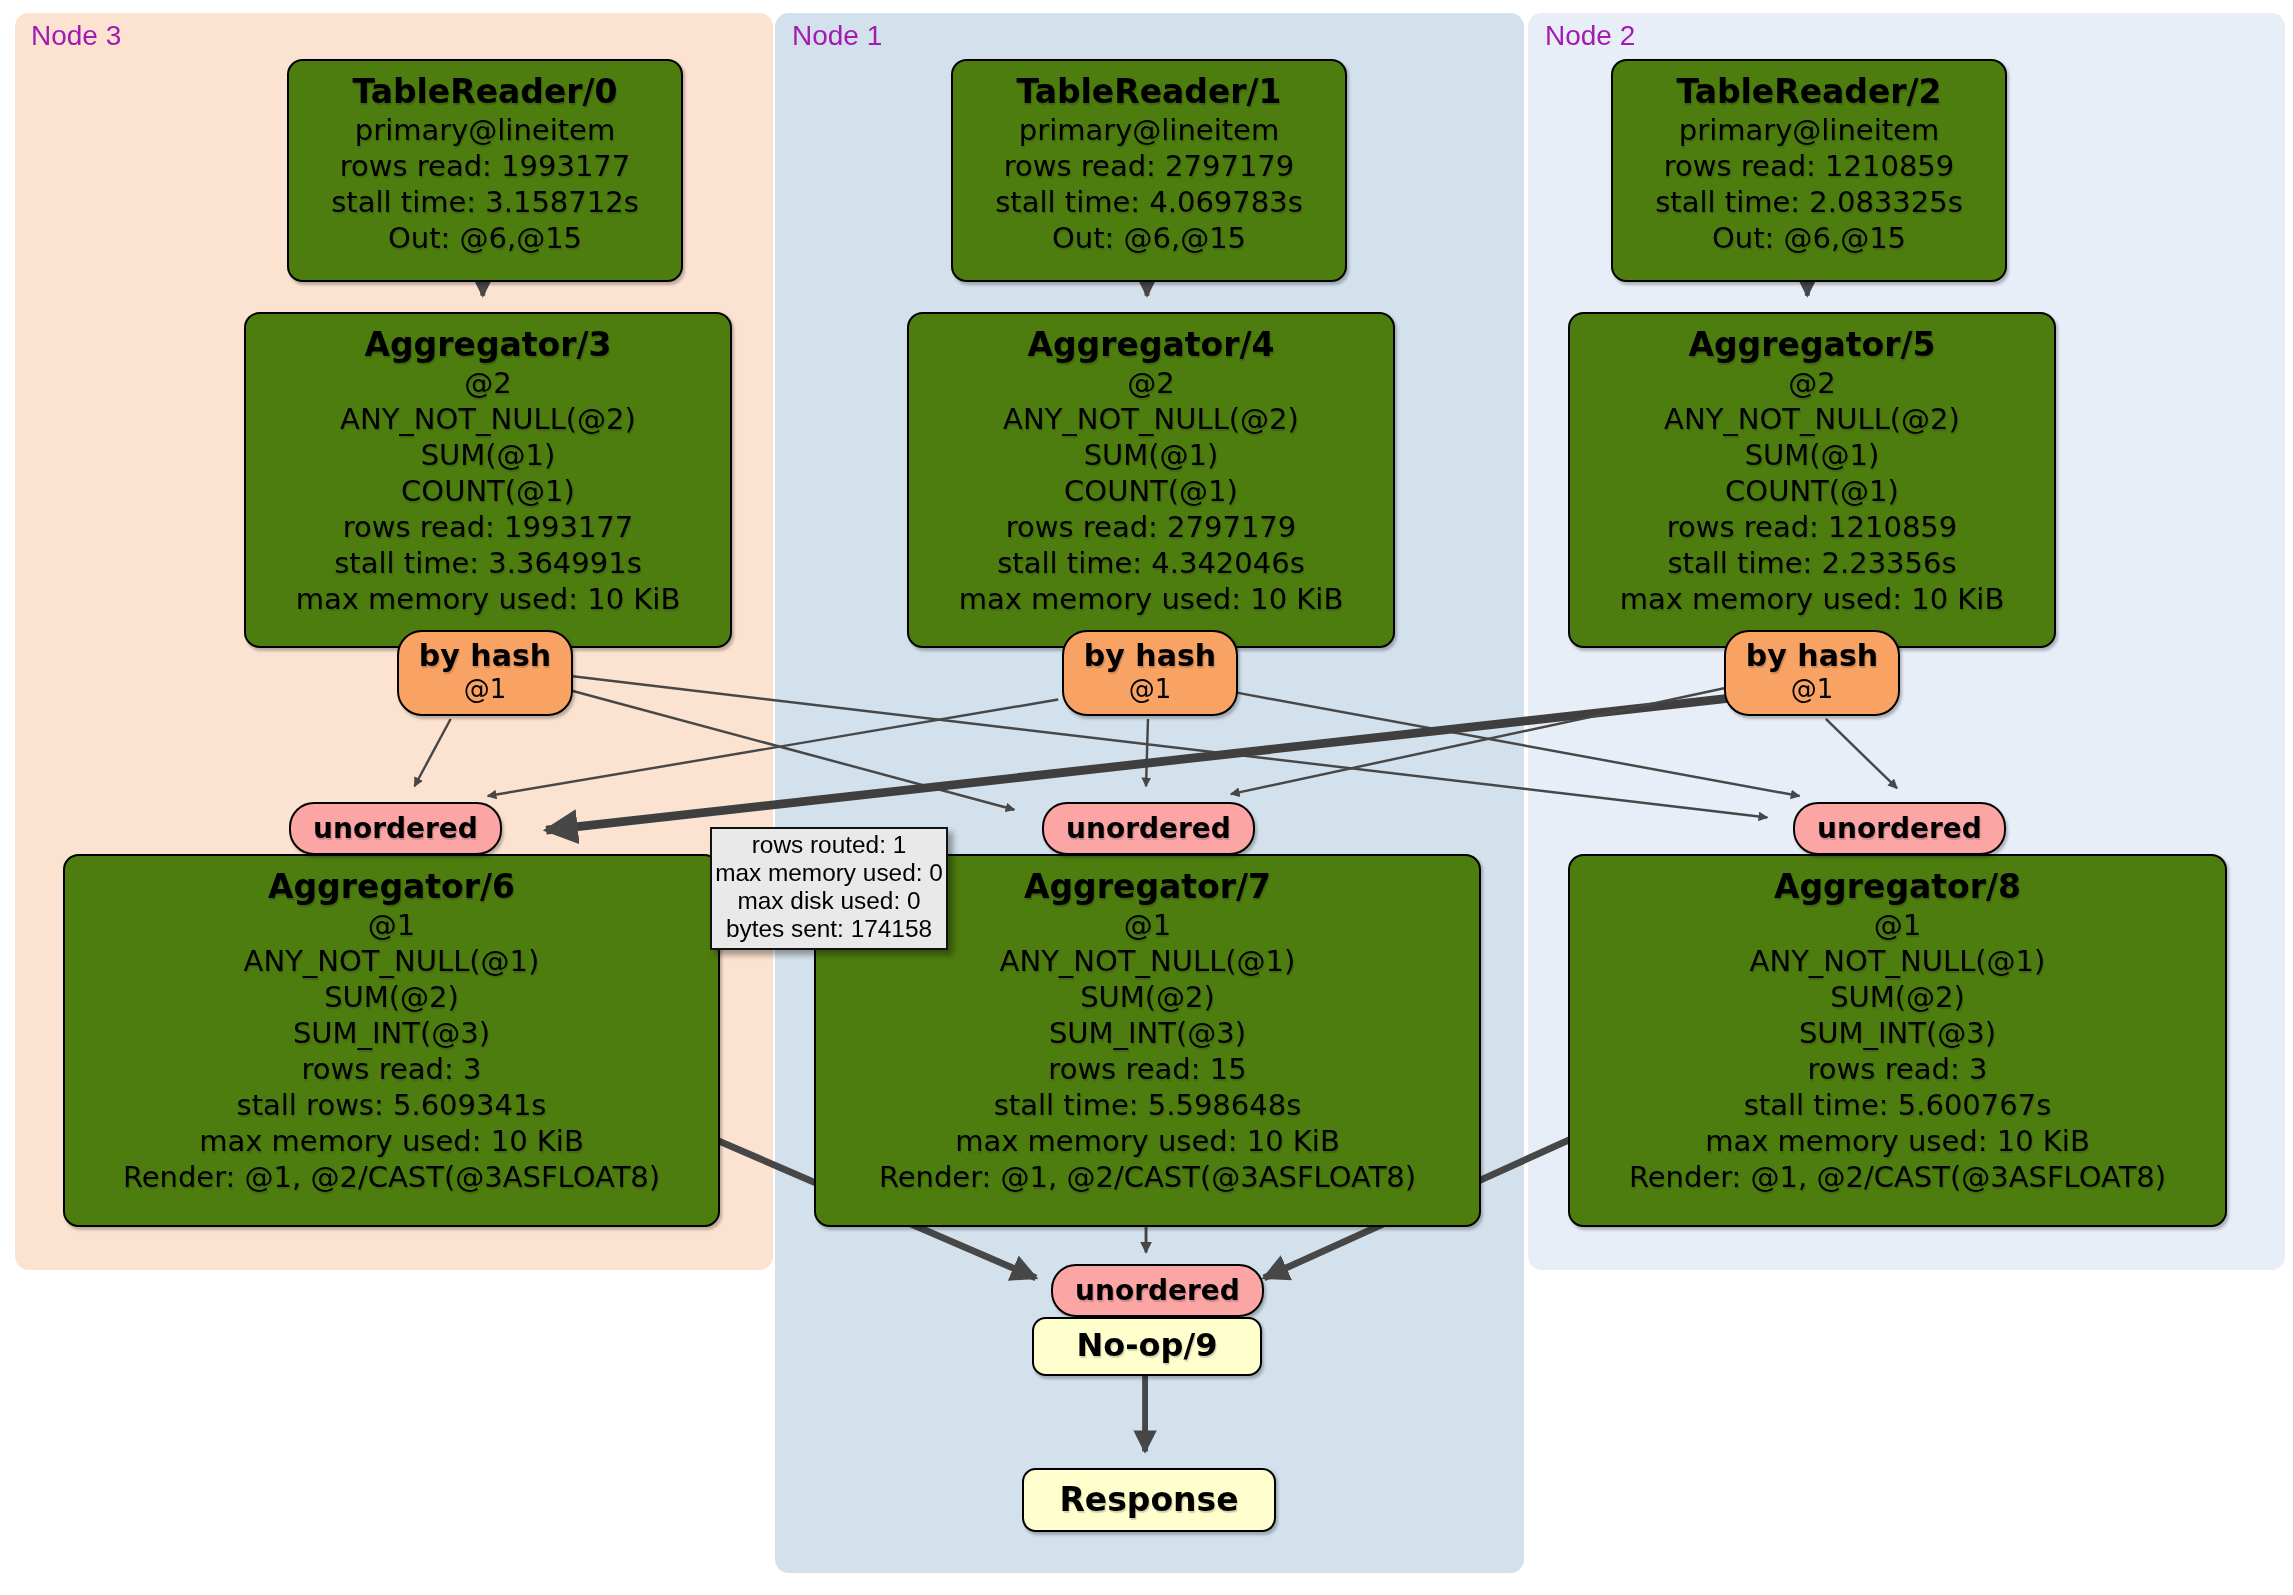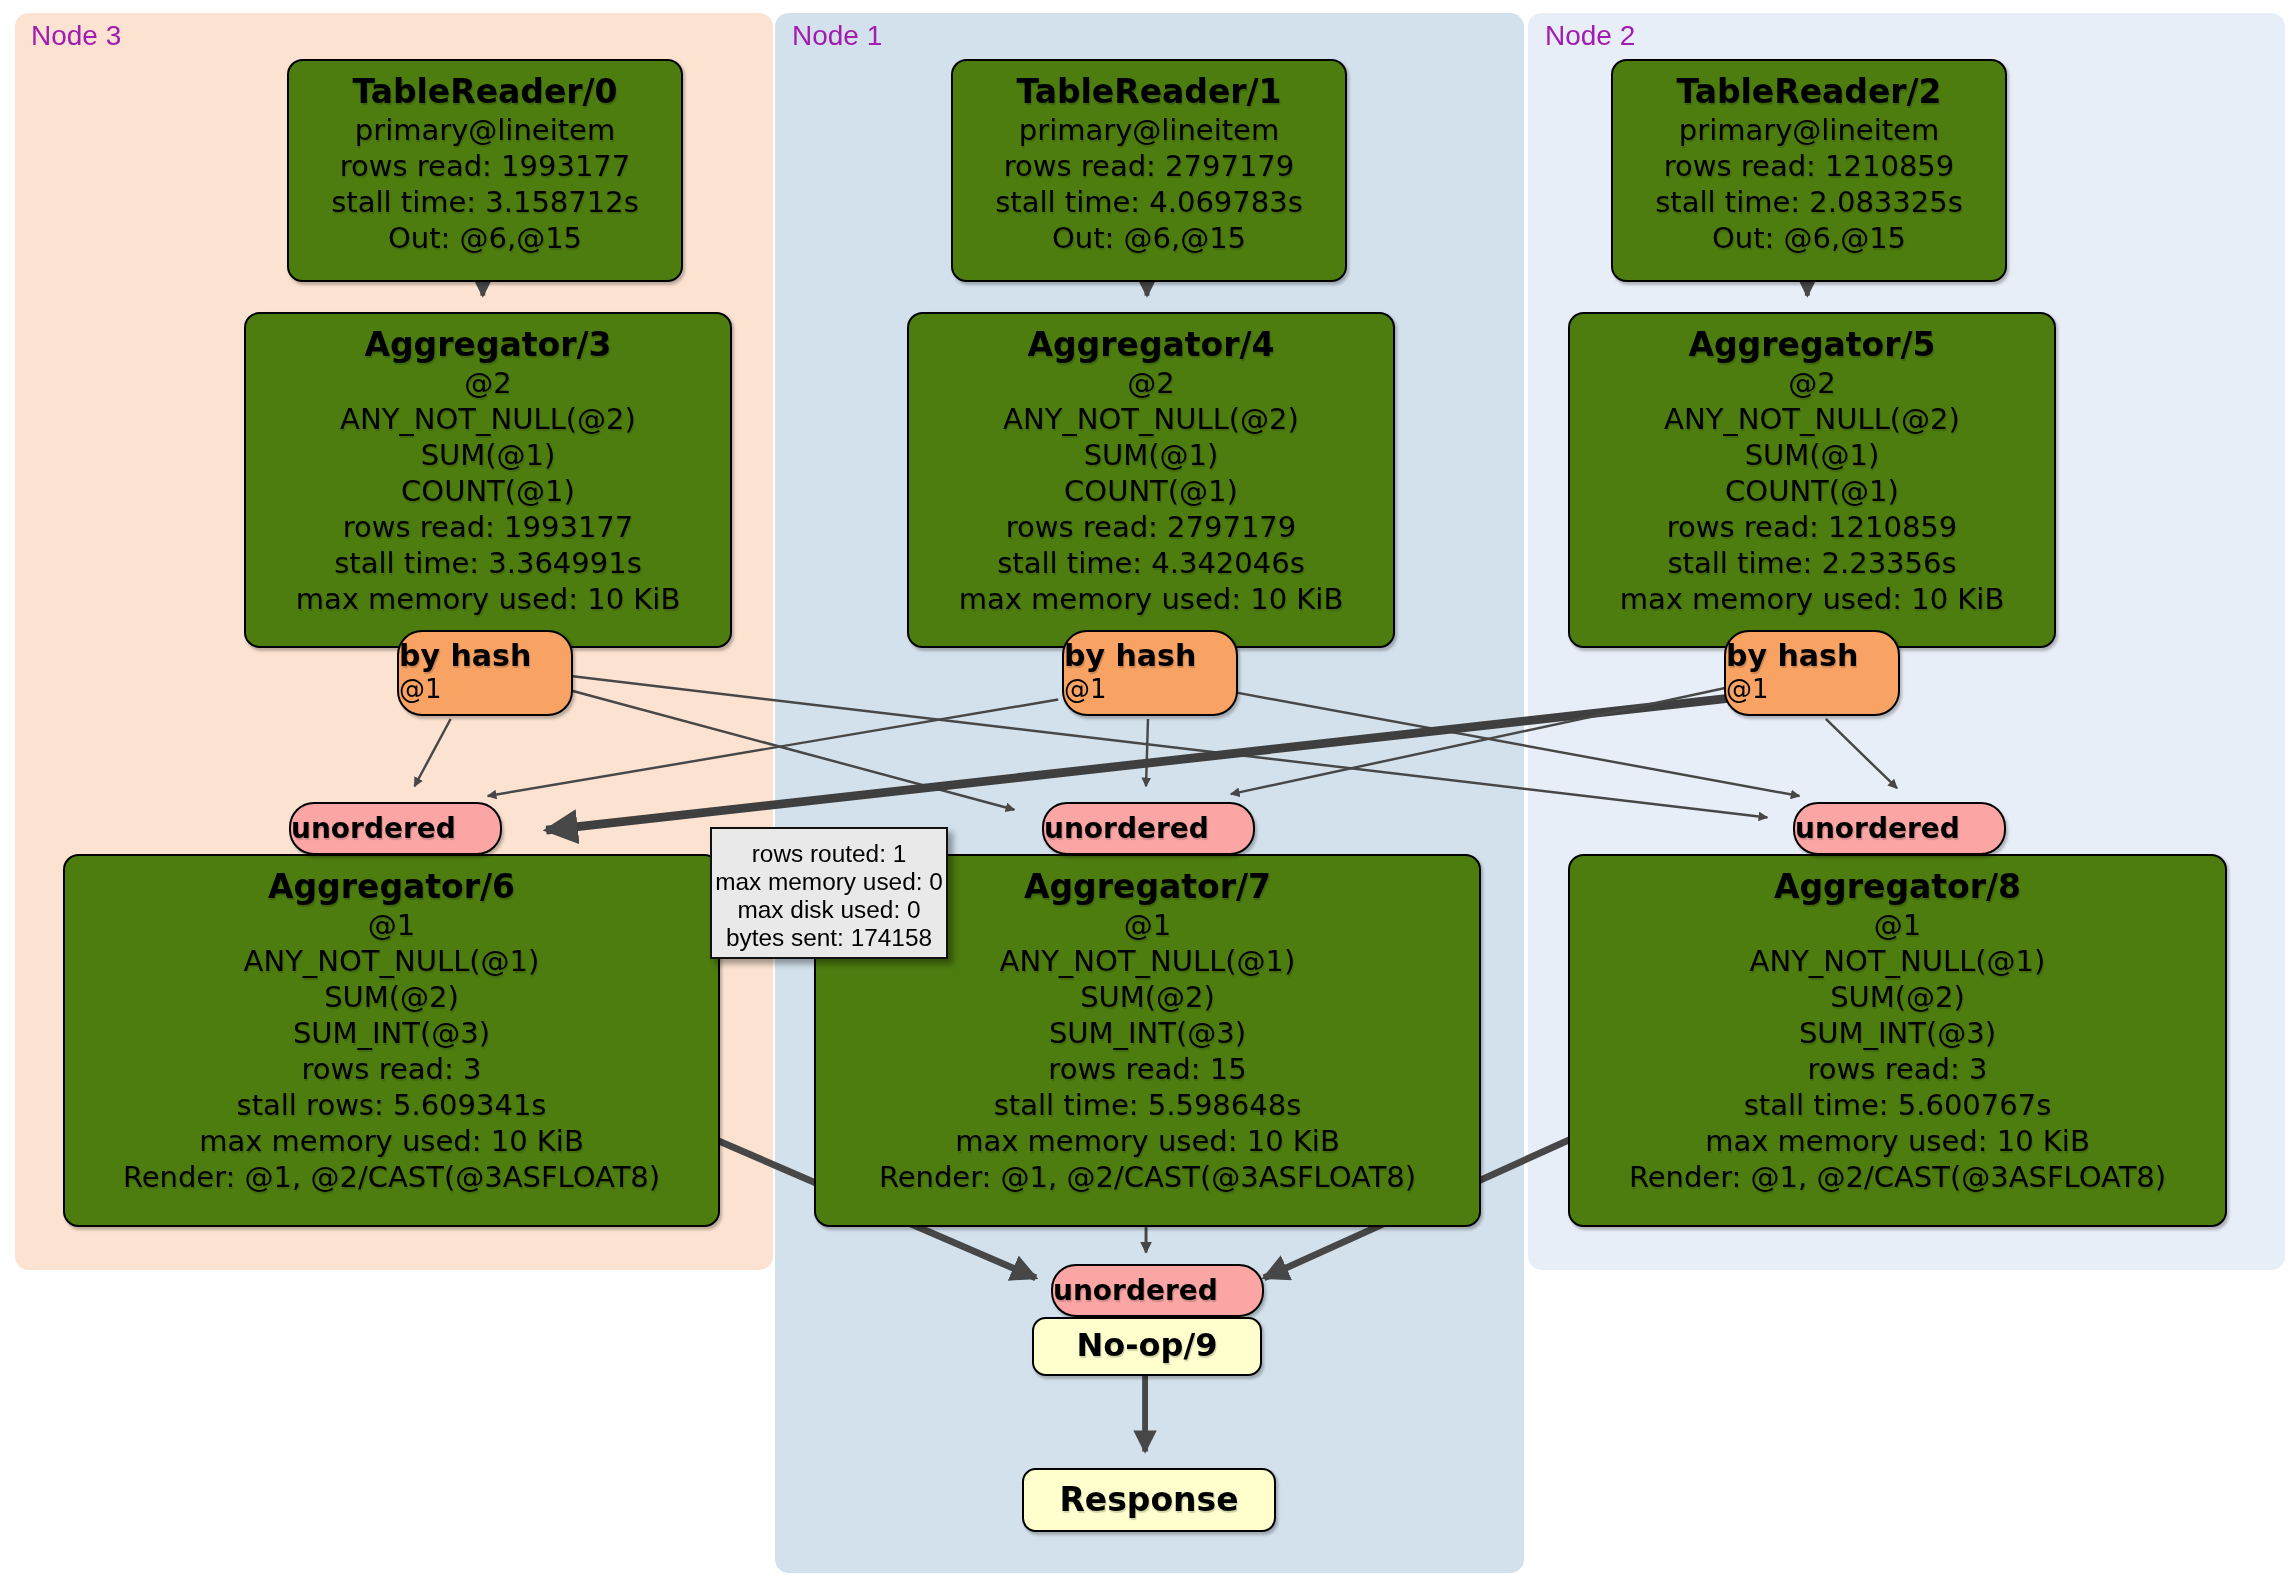--- a/index.html
+++ b/index.html
@@ -6,36 +6,36 @@
   .canvas{position:relative;width:2294px;height:1596px;background:#ffffff;overflow:hidden;
           font-family:"DejaVu Sans","Liberation Sans",sans-serif;color:#000;}
   .region{position:absolute;border-radius:13.7px;}
   .region-label{position:absolute;font-family:"Liberation Sans",sans-serif;font-size:28px;color:#a21caf;}
   .edges{position:absolute;left:0;top:0;z-index:1;}
   .box{position:absolute;background:#4d7c0f;border:2.9px solid #000;border-radius:15.6px;
        text-align:center;z-index:2;box-shadow:2px 2.9px 2.9px rgba(0,0,0,0.25);}
   .box .title{font-size:33px;font-weight:bold;line-height:41px;padding-top:9.8px;
               text-shadow:1px 2px 1px rgba(0,0,0,0.18);}
   .box .ln{font-size:29px;line-height:36px;text-shadow:1px 2px 1px rgba(0,0,0,0.15);}
-  .pill{position:absolute;border:2.9px solid #000;z-index:3;
+  .pill{position:absolute;border:2.9px solid #000;text-align:center;z-index:3;
         box-shadow:2px 2.9px 2.9px rgba(0,0,0,0.25);}
   .byhash{background:#f8a264;border-radius:25px;width:172px;height:82px;}
   .byhash .bh-label{font-size:30px;font-weight:bold;line-height:39px;padding-top:3.9px;
                     text-shadow:1px 2px 1px rgba(0,0,0,0.18);}
   .byhash .bh-sub{font-size:26px;line-height:29px;}
   .unordered{background:#fca5a5;border-radius:25px;width:209px;height:49px;
              font-size:28px;font-weight:bold;line-height:49px;
              text-shadow:1px 2px 1px rgba(0,0,0,0.18);}
   .small-box{position:absolute;background:#ffffce;border:2.9px solid #000;border-radius:13.7px;
              text-align:center;font-weight:bold;z-index:3;box-shadow:2px 2.9px 2.9px rgba(0,0,0,0.25);
              text-shadow:1px 2px 1px rgba(0,0,0,0.18);}
   .tooltip{position:absolute;left:710px;top:827px;width:234px;height:117px;z-index:4;
            background:#e9e9e9;border:2px solid #111;text-align:center;
            font-family:"Liberation Sans",sans-serif;font-size:24.4px;line-height:28px;
-           padding-top:11px;box-shadow:4.9px 4.9px 5.9px rgba(0,0,0,0.35);}
+           padding-top:2px;box-shadow:4.9px 4.9px 5.9px rgba(0,0,0,0.35);}
 </style>
 </head>
 <body>
 
 <div class="canvas">
 
   <div class="region" style="left:14.6px;top:12.7px;width:758px;height:1257px;background:#fce3d1;"></div>
   <div class="region" style="left:775px;top:12.7px;width:749px;height:1560px;background:#d3e1ec;"></div>
   <div class="region" style="left:1528px;top:12.7px;width:757px;height:1257px;background:#e8eef8;"></div>
 

